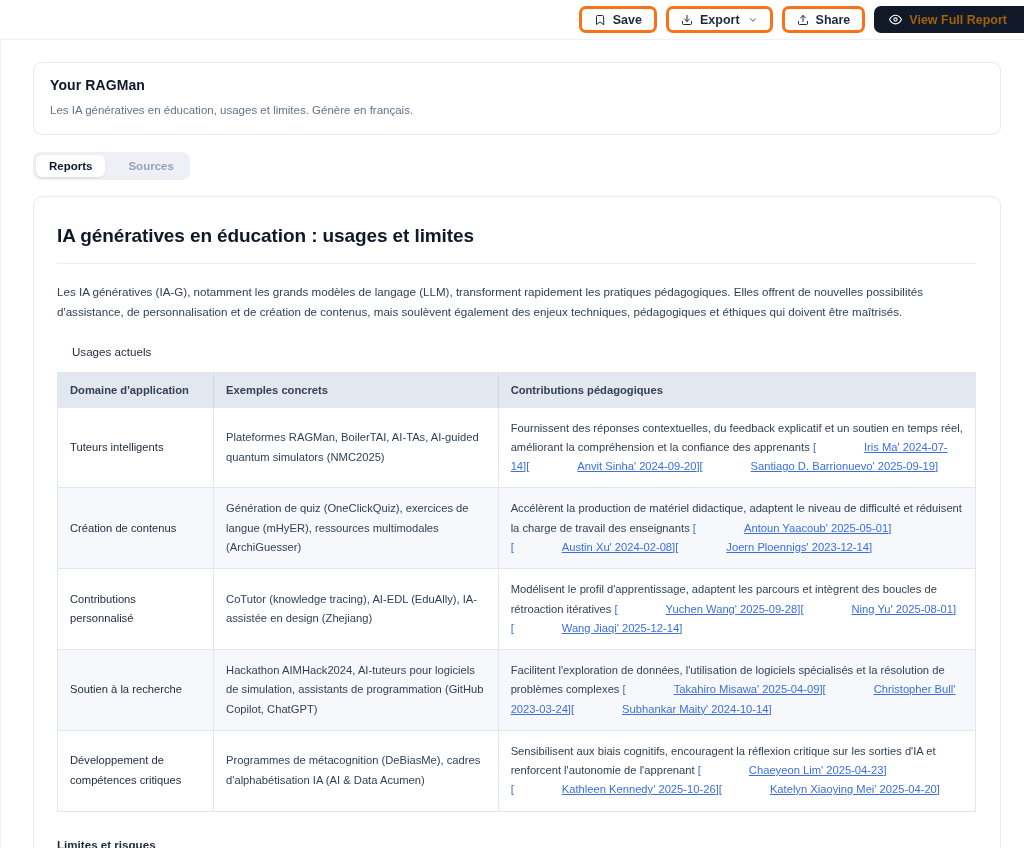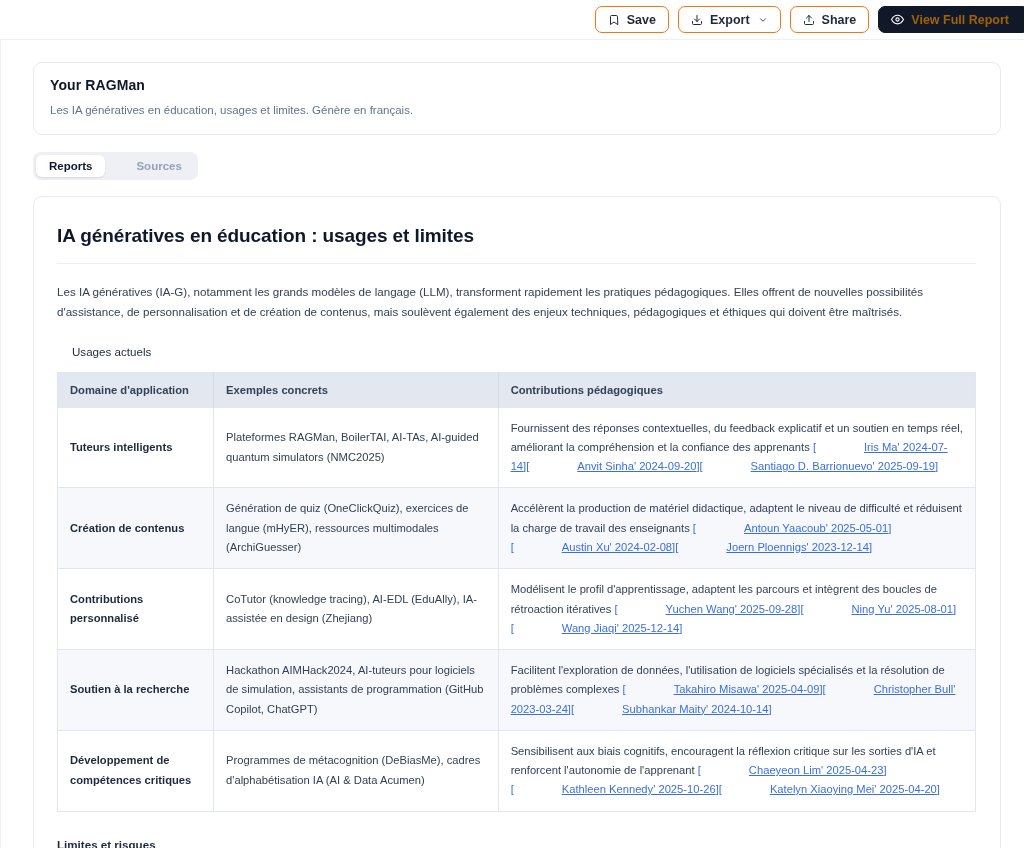--- a/index.html
+++ b/index.html
@@ -25,21 +25,21 @@
     gap: 9px;
     padding: 0 0 0 0;
     background: #ffffff;
   }
   .btn {
     display: inline-flex;
     align-items: center;
     gap: 7px;
     height: 27px;
     padding: 0 12px;
-    border: 1px solid #f97316;
+    border: 3px solid #f97316;
     border-radius: 7px;
     background: #ffffff;
     font-size: 12.5px;
     font-weight: 600;
     color: #1e293b;
     white-space: nowrap;
     cursor: pointer;
   }
   .btn svg { display: block; }
   .btn.primary {
@@ -82,21 +82,21 @@
     font-size: 11.5px;
     color: #64748b;
     margin: 0;
     line-height: 1.4;
   }
 
   
   .tabs {
     display: inline-flex;
     align-items: center;
-    gap: 18px;
+    gap: 10px;
     background: #eef0f6;
     border-radius: 8px;
     padding: 3px;
     margin: 17px 0 0 0;
   }
   .tab {
     font-size: 11.5px;
     font-weight: 700;
     color: #94a3b8;
     padding: 5px 13px;
@@ -163,21 +163,21 @@
     line-height: 1.72;
     color: #334155;
     padding: 11px 12px;
     border-top: 1px solid #e2e6ee;
     border-right: 1px solid #e2e6ee;
     vertical-align: middle;
   }
   table.data td:last-child { border-right: none; }
   table.data tbody tr:nth-child(odd) { background: #ffffff; }
   table.data tbody tr:nth-child(even) { background: #f7f8fb; }
-  table.data td.domain { font-weight: 700; color: #1e293b; }
+  table.data td.domain { font-weight: 400; color: #1e293b; }
   col.c1 { width: 17%; }
   col.c2 { width: 31%; }
   col.c3 { width: 52%; }
 
   
   .limits-head {
     font-size: 11.6px;
     font-weight: 700;
     color: #1e293b;
     margin: 26px 0 12px 0;

